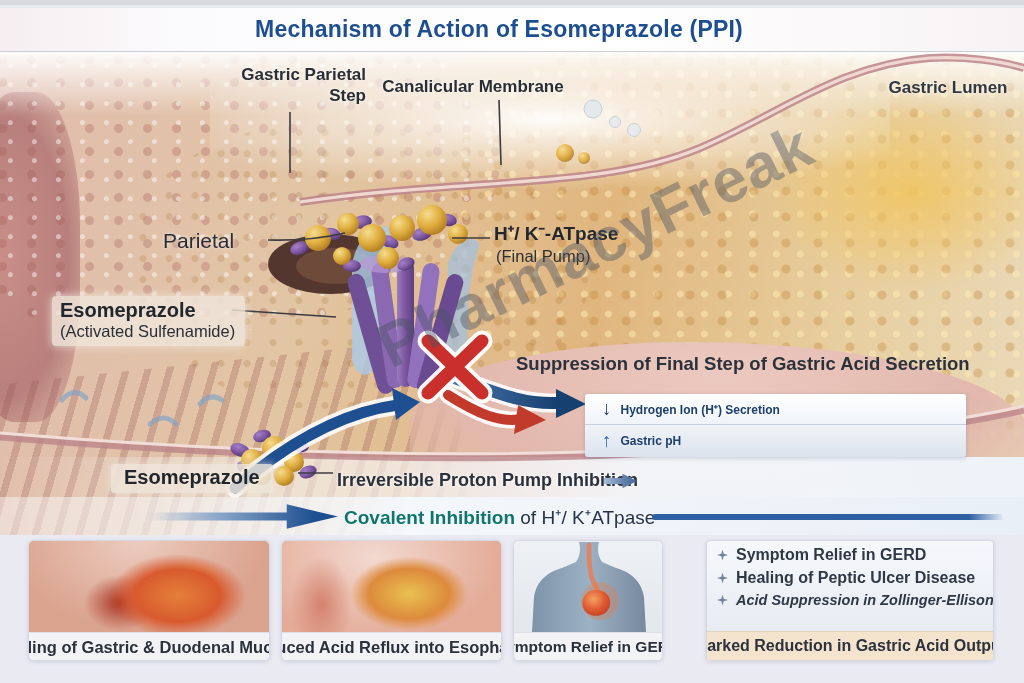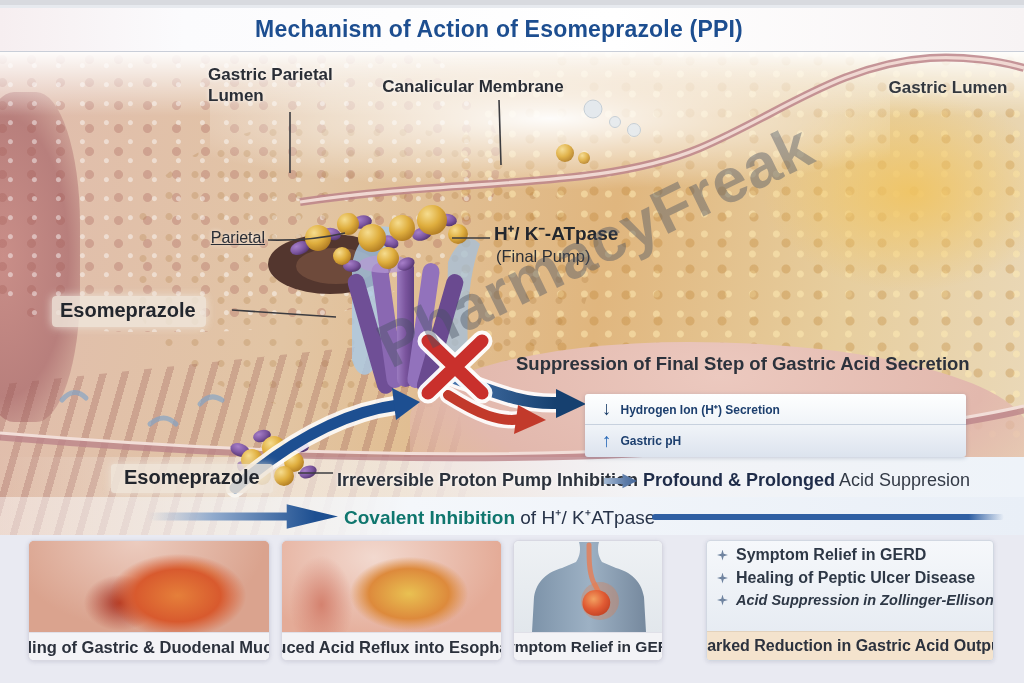--- a/index.html
+++ b/index.html
@@ -45,24 +45,24 @@
   .strip-a{left:0;top:405px;width:1024px;height:40px;
     background:linear-gradient(90deg, rgba(250,250,252,0) 0%, rgba(250,250,252,.55) 30%, rgba(244,248,252,.92) 62%, #eef3f9 100%);}
   .strip-b{left:0;top:445px;width:1024px;height:38px;
     background:linear-gradient(90deg, rgba(252,252,254,.45) 0%, #f4f7fb 40%, #e9eff7 100%);}
 
   .illu-svg{position:absolute;left:0;top:47px;z-index:3;}
 
   
   .lab{position:absolute;z-index:4;color:#2a2e36;font-weight:600;font-size:17px;
     text-shadow:0 0 4px rgba(255,255,255,.8);}
-  .lab-gpc{left:208px;top:59px;width:180px;text-align:left;line-height:21px;}
+  .lab-gpc{left:186px;top:59px;width:180px;text-align:right;line-height:21px;}
   .lab-canal{left:343px;top:72px;width:260px;text-align:center;}
   .lab-lumen{left:848px;top:73px;width:200px;text-align:center;color:#33383f;}
-  .lab-parietal{left:163px;top:224px;width:102px;text-align:right;font-weight:500;font-size:16px;text-decoration:underline;}
+  .lab-parietal{left:163px;top:224px;width:102px;text-align:left;font-weight:500;font-size:21px;}
   .lab-atpase{left:494px;top:215px;width:190px;z-index:4;}
   .lab-atpase .l1{font-size:19px;font-weight:bold;color:#23272e;}
   .lab-atpase .l2{font-size:16.5px;font-weight:500;color:#2c3037;margin-top:1px;margin-left:2px;}
   .lab-esop{left:52px;top:291px;z-index:4;background:rgba(239,231,220,.82);border-radius:4px;
     padding:3px 10px 5px 8px;box-shadow:0 0 10px rgba(239,231,220,.9);}
   .lab-esop .l1{font-size:20px;font-weight:bold;color:#22262d;}
   .lab-esop .l2{font-size:16.5px;font-weight:500;color:#2b2f36;}
   .lab-suppr{left:516px;top:348px;font-size:18.5px;font-weight:bold;color:#2c323c;z-index:4;}
 
   
@@ -283,54 +283,52 @@
       <path d="M 499,48 L 501,113"></path>
       <path d="M 268,188 Q 312,189 345,181"></path>
       <path d="M 452,186 L 490,186"></path>
       <path d="M 232,258 L 336,265"></path>
       <path d="M 298,421 L 333,421"></path>
     </g>
   </svg>
 
   <div class="lab lab-gpc">
     <div>Gastric Parietal</div>
-    <div>Lumen</div>
+    <div>Step</div>
   </div>
   <div class="lab lab-canal">Canalicular Membrane</div>
   <div class="lab lab-lumen">Gastric Lumen</div>
   <div class="lab lab-parietal">Parietal</div>
 
   <div class="lab-atpase" style="position:absolute;">
     <div class="l1">H⁺/ K⁻-ATpase</div>
     <div class="l2">(Final Pump)</div>
   </div>
 
   <div class="lab-esop" style="position:absolute;">
     <div class="l1">Esomeprazole</div>
+    <div class="l2">(Activated Sulfenamide)</div>
   </div>
 
   <div class="lab-suppr" style="position:absolute;text-align:right;">Suppression of Final Step of Gastric Acid Secretion</div>
 
   <div class="fx-box">
     <div class="fx-row">
       <span class="fx-arrow down">↓</span>
       <span class="fx-text">Hydrogen Ion (H⁺) Secretion</span>
     </div>
     <div class="fx-row">
       <span class="fx-arrow up">↑</span>
       <span class="fx-text">Gastric pH</span>
     </div>
   </div>
 
   <div class="drug-label">Esomeprazole</div>
   <div class="mech-text">Irreversible Proton Pump Inhibition</div>
   <div class="flow-arrow"></div>
-  <div class="result-text">
-    <b>Profound &amp; Prolonged</b><span> Acid Suppresion</span>
-  </div>
 
   <div class="banner-arrow"></div>
   <div class="banner-text">
     <b>Covalent Inhibition</b><span> of H⁺/ K⁺ATpase</span>
   </div>
   <div class="banner-line"></div>
 
   <div class="watermark">PharmacyFreak</div>
 
   <div class="bottom">

